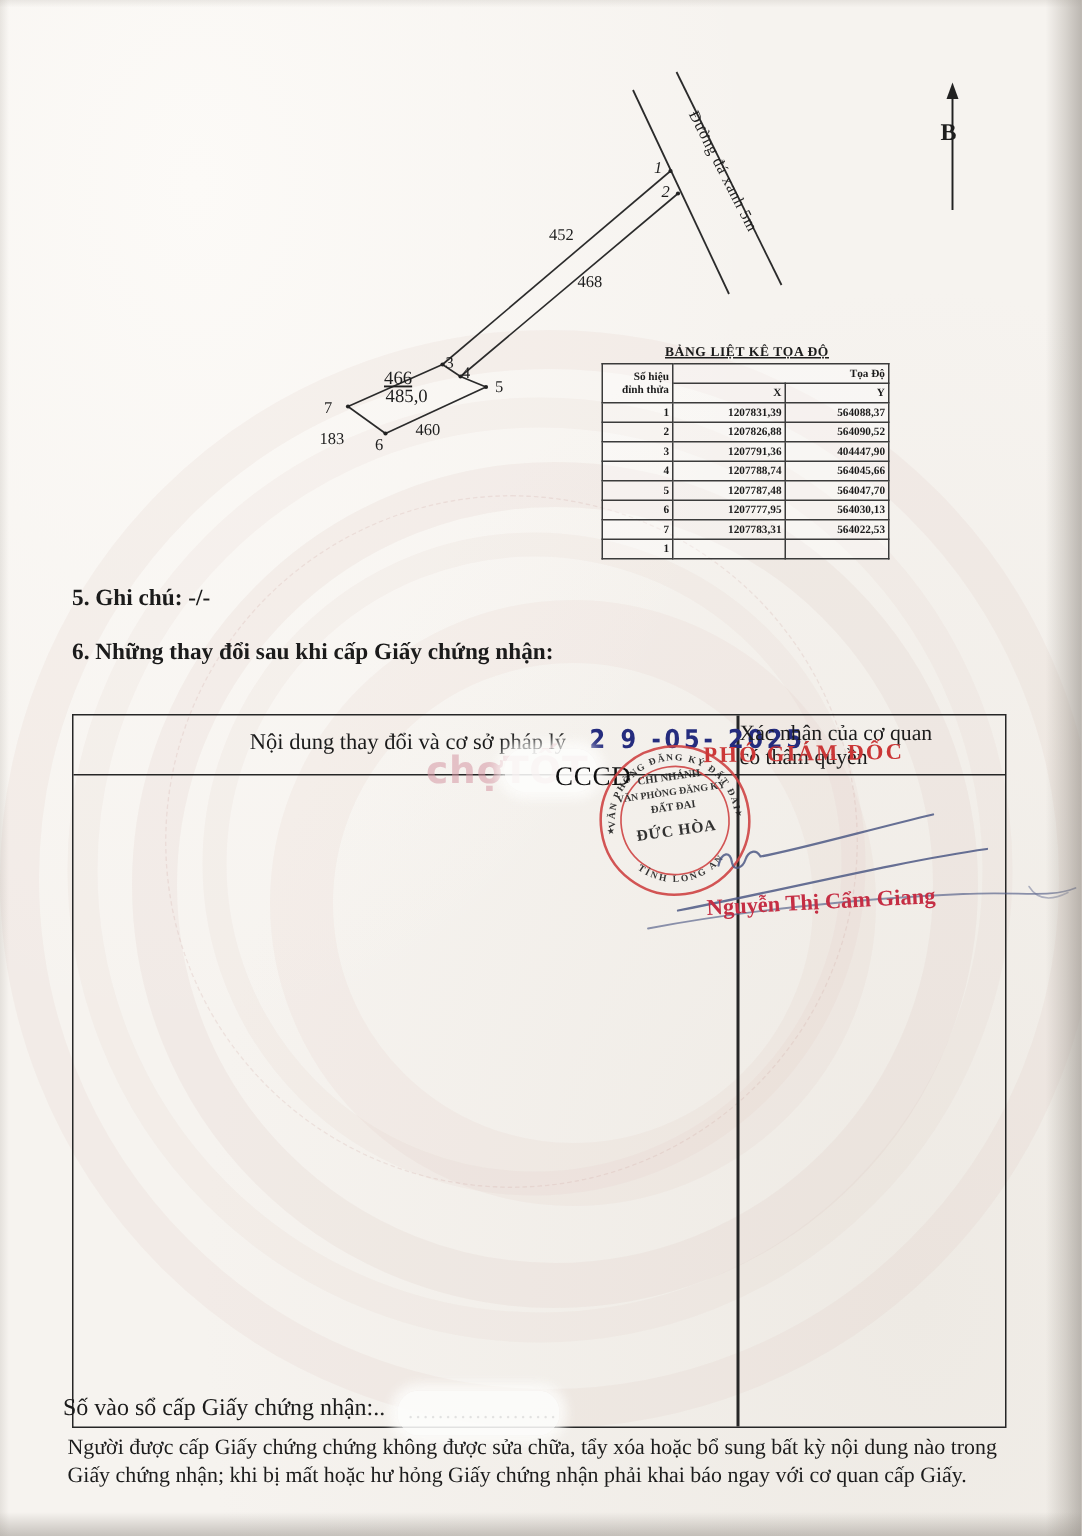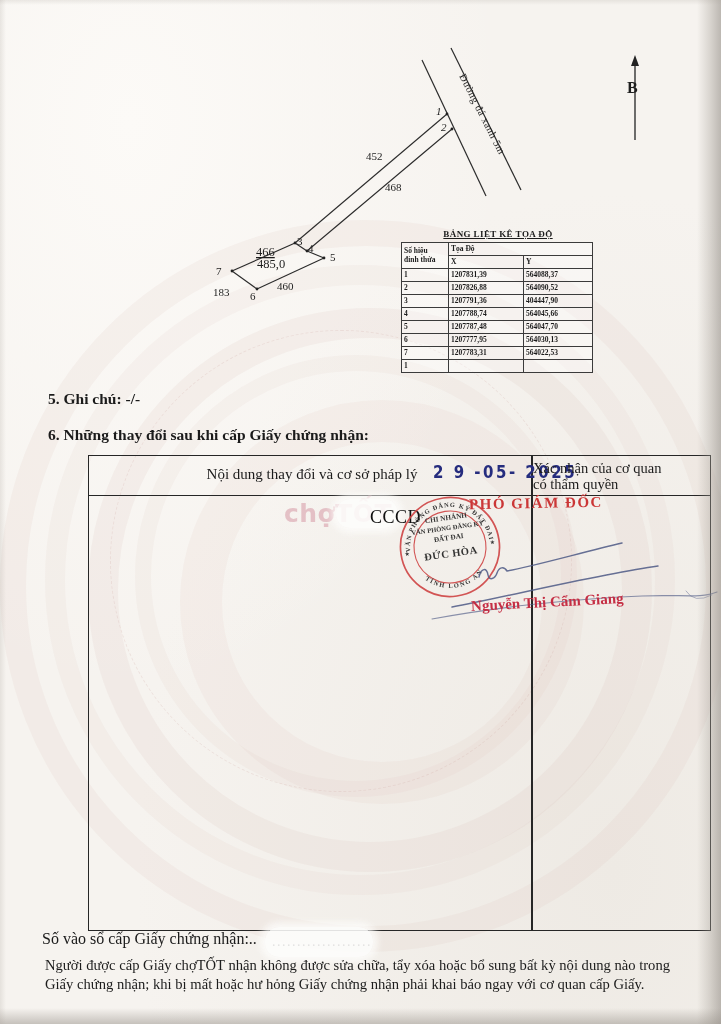--- a/index.html
+++ b/index.html
@@ -12,24 +12,24 @@
   
   .ring{position:absolute;border-radius:50%;pointer-events:none;}
   
   .h4{left:52px;top:36px;font-size:17px;font-weight:bold;letter-spacing:.2px;}
   .h5{left:48px;top:390px;font-size:15.5px;font-weight:bold;}
   .h6{left:48px;top:426px;font-size:15.5px;font-weight:bold;}
   
   .coord-title{left:408px;top:229px;width:180px;text-align:center;font-size:9px;font-weight:bold;letter-spacing:.4px;text-decoration:underline;}
   table.coord{position:absolute;left:401px;top:242px;border-collapse:collapse;background:rgba(255,255,255,.35);}
   table.coord th, table.coord td{border:1px solid #3b3b3b;font-size:7.5px;font-weight:bold;
-      text-align:left;padding:0 2px;height:12px;line-height:1.1;font-family:"Liberation Serif",serif;}
+      text-align:right;padding:0 2px;height:12px;line-height:1.1;font-family:"Liberation Serif",serif;}
   table.coord .c1{width:42px;} table.coord .cx{width:70px;} table.coord .cy{width:64px;}
   
-  .chtable{left:48px;top:455px;width:621px;height:474px;border:1.6px solid #262626;margin-left:40px;}
+  .chtable{left:48px;top:476px;width:621px;height:474px;border:1.6px solid #262626;}
   .chtable .hrow{position:absolute;left:0;top:0;right:0;height:39px;border-bottom:1.6px solid #262626;}
   .chtable .vdiv{position:absolute;left:442px;top:0;bottom:0;width:1.6px;background:#262626;}
   .hleft{position:absolute;left:58px;top:10px;width:330px;text-align:center;font-size:15px;}
   .hdate{position:absolute;left:344px;top:7px;font-family:"DejaVu Sans",sans-serif;font-weight:bold;
          font-size:15px;color:#252c7e;letter-spacing:2.5px;transform:scaleY(1.15);}
   .hright{position:absolute;left:444px;top:5px;width:177px;text-align:left;font-size:14.5px;line-height:1.1;}
   
   .wm{left:284px;top:499px;font-family:"DejaVu Sans",sans-serif;font-weight:bold;font-size:25px;
       color:rgba(213,152,164,.55);letter-spacing:.5px;}
   .blob{background:rgba(253,253,252,.88);border-radius:14px;box-shadow:0 0 7px 5px rgba(253,253,252,.75);}
@@ -224,21 +224,21 @@
   </svg>
 
   <div class="abs pgd">PHÓ GIÁM ĐỐC</div>
   <div class="abs signame">Nguyễn Thị Cẩm Giang</div>
 
   <div class="abs regline">Số vào sổ cấp Giấy chứng nhận:..</div>
   <div class="abs regdots">....................</div>
   <div class="abs blob blob2"></div>
 
   <div class="abs footer">
-    <div>Người được cấp Giấy chợTỐT nhận không được sửa chữa, tẩy xóa hoặc bổ sung bất kỳ nội dung nào trong</div>
+    <div>Người được cấp Giấy chứng chứng không được sửa chữa, tẩy xóa hoặc bổ sung bất kỳ nội dung nào trong</div>
     <div>Giấy chứng nhận; khi bị mất hoặc hư hỏng Giấy chứng nhận phải khai báo ngay với cơ quan cấp Giấy.</div>
   </div>
 
   <div class="abs edge-r"></div>
   <div class="abs edge-b"></div>
   <div class="abs edge-l"></div>
   <div class="abs edge-t"></div>
 </div>
 
 </body></html>

